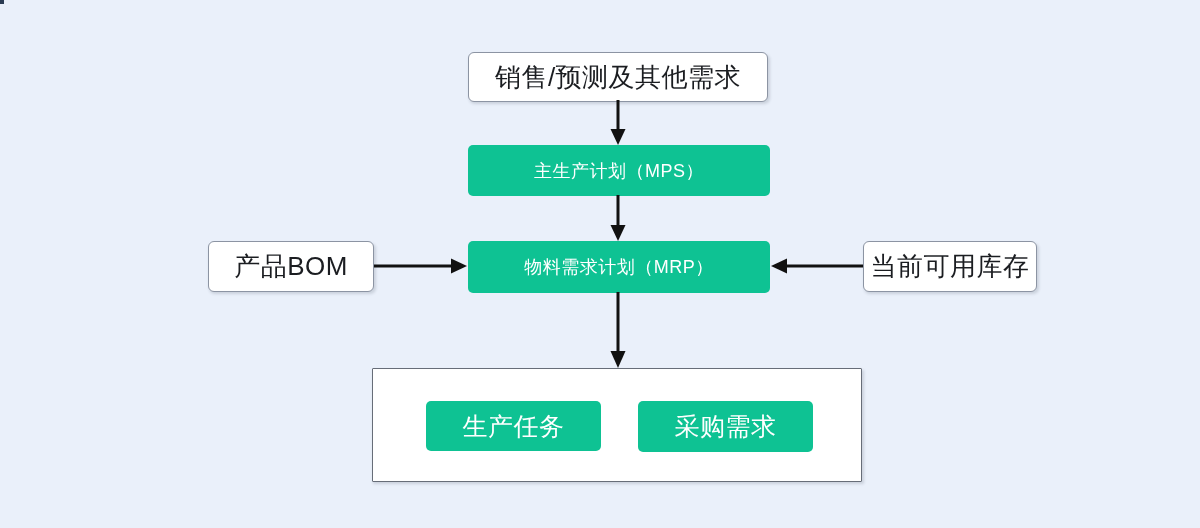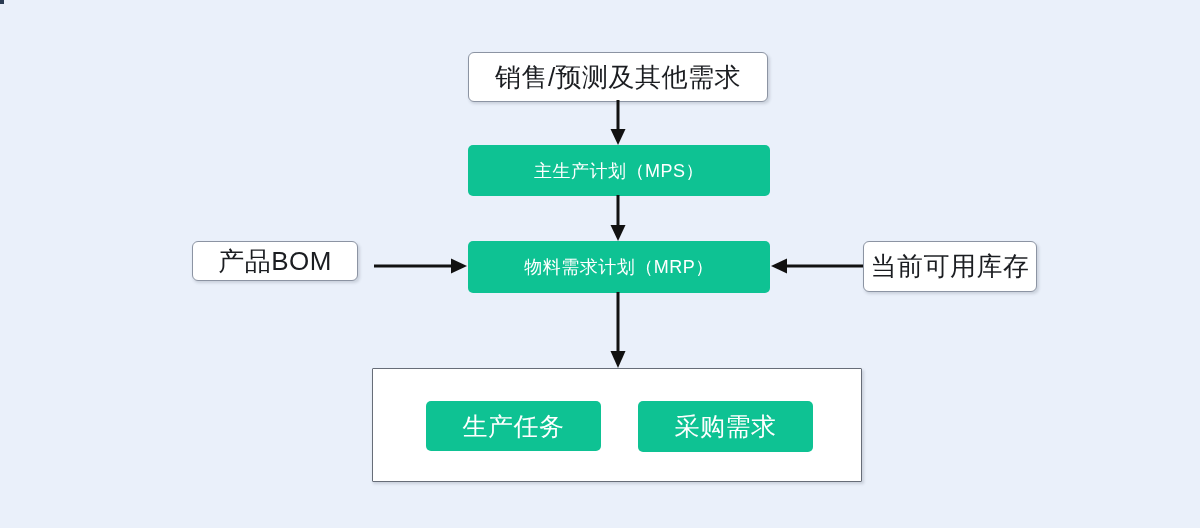--- a/index.html
+++ b/index.html
@@ -104,21 +104,21 @@
     <span>主生产计划（MPS）</span>
   </div>
 
   <div class="conn" style="left:608px; top:195px; width:20px; height:47px;">
     <svg width="20" height="47" viewBox="0 0 20 47">
       <line x1="10" y1="0" x2="10" y2="35" stroke="#111111" stroke-width="3"></line>
       <polygon points="10,46 2.5,30 17.5,30" fill="#111111"></polygon>
     </svg>
   </div>
 
-  <div class="node node-white" style="left:192px; top:241px; width:166px; height:40px;">
+  <div class="node node-white" style="left:208px; top:241px; width:166px; height:51px;">
     <span>产品BOM</span>
   </div>
 
   <div class="conn" style="left:374px; top:256px; width:94px; height:20px;">
     <svg width="94" height="20" viewBox="0 0 94 20">
       <line x1="0" y1="10" x2="82" y2="10" stroke="#111111" stroke-width="3"></line>
       <polygon points="93,10 77,2.5 77,17.5" fill="#111111"></polygon>
     </svg>
   </div>
 

